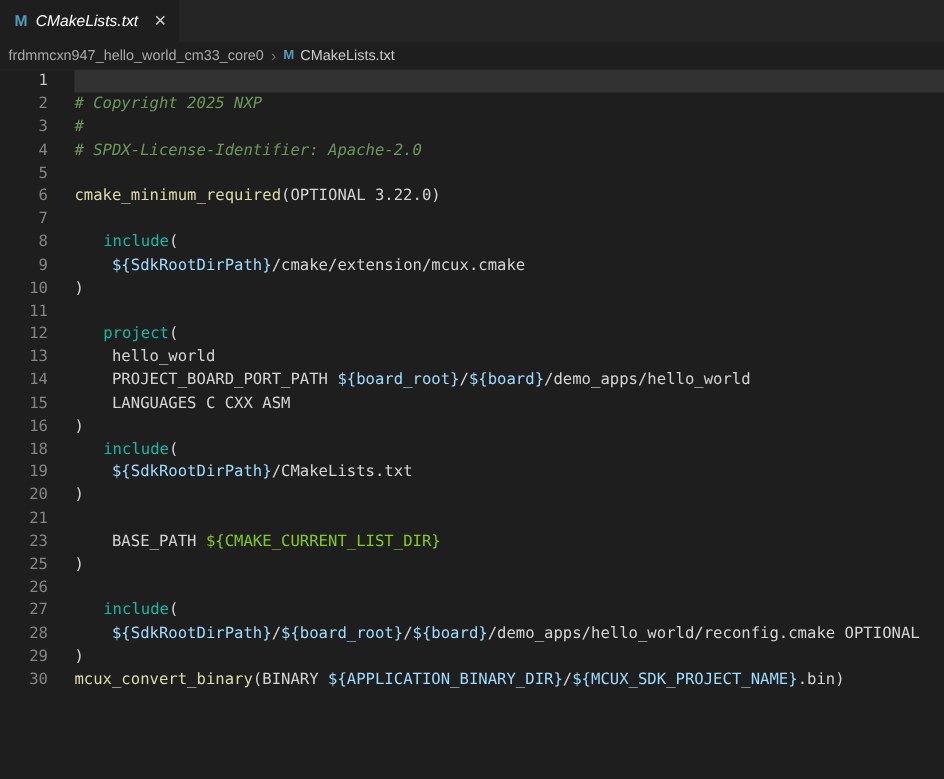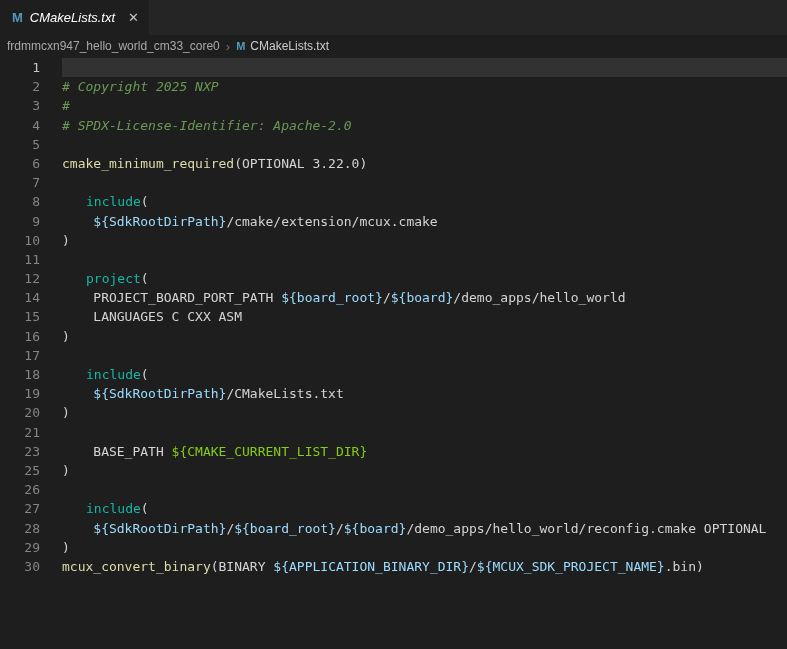--- a/index.html
+++ b/index.html
@@ -65,24 +65,24 @@
         <div class="line"><span class="ln">3</span><span class="lc"><span class="tok-comment">#</span></span></div>
         <div class="line"><span class="ln">4</span><span class="lc"><span class="tok-comment"># SPDX-License-Identifier: Apache-2.0</span></span></div>
         <div class="line"><span class="ln">5</span><span class="lc"></span></div>
         <div class="line"><span class="ln">6</span><span class="lc"><span class="tok-function">cmake_minimum_required</span><span class="tok-default">(OPTIONAL 3.22.0)</span></span></div>
         <div class="line"><span class="ln">7</span><span class="lc"></span></div>
         <div class="line"><span class="ln">8</span><span class="lc"><span class="tok-keyword">include</span><span class="tok-default">(</span></span></div>
         <div class="line"><span class="ln">9</span><span class="lc"><span class="tok-default">    </span><span class="tok-variable">${SdkRootDirPath}</span><span class="tok-default">/cmake/extension/mcux.cmake</span></span></div>
         <div class="line"><span class="ln">10</span><span class="lc"><span class="tok-default">)</span></span></div>
         <div class="line"><span class="ln">11</span><span class="lc"></span></div>
         <div class="line"><span class="ln">12</span><span class="lc"><span class="tok-keyword">project</span><span class="tok-default">(</span></span></div>
+        <div class="line"><span class="ln">13</span><span class="lc"><span class="tok-default">    hello_world</span></span></div>
         <div class="line"><span class="ln">14</span><span class="lc"><span class="tok-default">    PROJECT_BOARD_PORT_PATH </span><span class="tok-variable">${board_root}</span><span class="tok-default">/</span><span class="tok-variable">${board}</span><span class="tok-default">/demo_apps/hello_world</span></span></div>
         <div class="line"><span class="ln">15</span><span class="lc"><span class="tok-default">    LANGUAGES C CXX ASM</span></span></div>
         <div class="line"><span class="ln">16</span><span class="lc"><span class="tok-default">)</span></span></div>
-        <div class="line"><span class="ln">17</span><span class="lc"></span></div>
         <div class="line"><span class="ln">18</span><span class="lc"><span class="tok-keyword">include</span><span class="tok-default">(</span></span></div>
         <div class="line"><span class="ln">19</span><span class="lc"><span class="tok-default">    </span><span class="tok-variable">${SdkRootDirPath}</span><span class="tok-default">/CMakeLists.txt</span></span></div>
         <div class="line"><span class="ln">20</span><span class="lc"><span class="tok-default">)</span></span></div>
         <div class="line"><span class="ln">21</span><span class="lc"></span></div>
         <div class="line"><span class="ln">23</span><span class="lc"><span class="tok-default">    BASE_PATH </span><span class="tok-builtin">${CMAKE_CURRENT_LIST_DIR}</span></span></div>
         <div class="line"><span class="ln">25</span><span class="lc"><span class="tok-default">)</span></span></div>
         <div class="line"><span class="ln">26</span><span class="lc"></span></div>
         <div class="line"><span class="ln">27</span><span class="lc"><span class="tok-keyword">include</span><span class="tok-default">(</span></span></div>
         <div class="line"><span class="ln">28</span><span class="lc"><span class="tok-default">    </span><span class="tok-variable">${SdkRootDirPath}</span><span class="tok-default">/</span><span class="tok-variable">${board_root}</span><span class="tok-default">/</span><span class="tok-variable">${board}</span><span class="tok-default">/demo_apps/hello_world/reconfig.cmake OPTIONAL</span></span></div>
         <div class="line"><span class="ln">29</span><span class="lc"><span class="tok-default">)</span></span></div>

